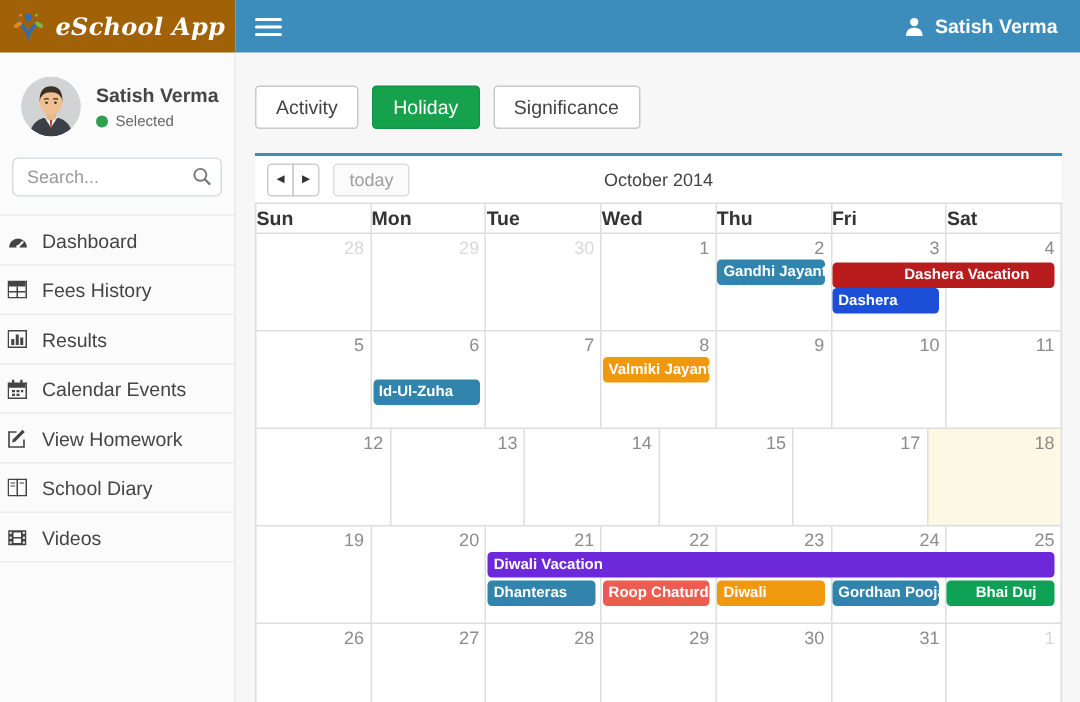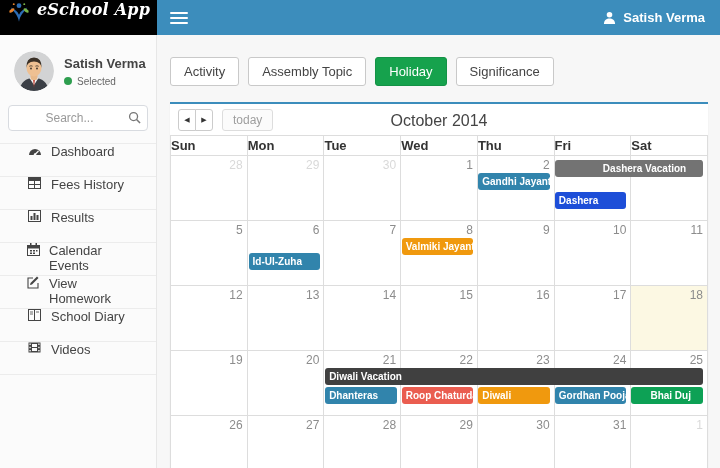--- a/index.html
+++ b/index.html
@@ -1,56 +1,56 @@
 <!DOCTYPE html>
 <html><head>
 <meta charset="utf-8">
 <style>
   * { box-sizing: border-box; margin: 0; padding: 0; }
   html,body { width: 720px; height: 468px; overflow: hidden; }
   body { position: relative; font-family: "Liberation Sans", sans-serif; background: #f7f7f7; }
 
   
   .topbar { position: absolute; top:0; left:0; width:720px; height:35px; display:flex; z-index:5; }
-  .logo { width:157px; height:35px; background:#000000; color:#fff; display:flex; align-items:flex-start; justify-content:center; gap:6px; }
+  .logo { width:157px; height:35px; background:#a16207; color:#fff; display:flex; align-items:center; justify-content:center; gap:6px; }
   .brand { font-family:"DejaVu Serif", serif; font-style:italic; font-weight:bold; font-size:16px; letter-spacing:.2px; }
   .navbar { flex:1; background:#3c8dbc; display:flex; align-items:center; padding:0 15px 0 11px; }
   .hamburger { display:flex; flex-direction:column; gap:3px; cursor:pointer; padding:4px 2px; }
   .hamburger span { display:block; width:18px; height:2px; background:#fff; border-radius:1px; }
   .nav-user { margin-left:auto; display:flex; align-items:center; gap:7px; color:#fff; font-size:13px; font-weight:bold; cursor:pointer; }
 
   
   .sidebar { position:absolute; top:35px; left:0; width:157px; height:433px; background:#fbfbfb; border-right:1px solid #e7e7e7; }
   .profile { display:flex; align-items:center; gap:10px; padding:16px 10px 12px 14px; }
   .avatar { width:40px; height:40px; border-radius:50%; overflow:hidden; flex:0 0 auto; }
   .p-name { font-size:13px; font-weight:bold; color:#444; margin-bottom:5px; }
   .p-status { font-size:10px; color:#666; display:flex; align-items:center; gap:5px; }
   .dot { width:8px; height:8px; border-radius:50%; background:#2e9e4f; display:inline-block; }
   .search-wrap { margin:2px 8px 0 8px; position:relative; }
-  .search-wrap input { width:100%; height:26px; border:1px solid #d8dbe0; border-radius:4px; background:#fff; padding:0 26px 0 9px; font-size:12px; color:#666; font-family:"Liberation Sans",sans-serif; outline:none;text-align:center; }
+  .search-wrap input { width:100%; height:26px; border:1px solid #d8dbe0; border-radius:4px; background:#fff; padding:0 26px 0 9px; font-size:12px; color:#666; font-family:"Liberation Sans",sans-serif; outline:none; }
   .search-wrap input::placeholder { color:#9a9a9a; }
   .search-btn { position:absolute; right:7px; top:6px; cursor:pointer; line-height:0; }
   .menu { margin-top:12px; border-top:1px solid #ececec; }
-  .side-item { height:33px; display:flex; gap:9px; padding:0 27px; border-bottom:1px solid #ececec; font-size:13px; color:#444; cursor:pointer; }
+  .side-item { height:33px; display:flex; align-items:center; gap:9px; padding:0 4px; border-bottom:1px solid #ececec; font-size:13px; color:#444; cursor:pointer; }
   .side-icon { width:15px; display:inline-flex; justify-content:center; line-height:0; }
 
   
   .main { position:absolute; left:157px; top:35px; width:563px; height:433px; padding:22px 12px 0 13px; }
   .tabs { display:flex; gap:9px; }
   .tab { background:#fff; border:1px solid #c9c9c9; border-radius:3px; padding:0 13px; height:29px; line-height:27px; font-size:13px; color:#444; cursor:pointer; font-family:"Liberation Sans",sans-serif; }
   .tab.active { background:#16a24d; border-color:#149246; color:#fff; }
 
   .card { margin-top:16px; background:#fff; border-top:2px solid #3c8dbc; box-shadow:0 1px 1px rgba(0,0,0,.07); }
   .card-header { position:relative; height:31px; display:flex; align-items:center; padding:0 8px; }
   .btn-group { display:flex; z-index:2; }
   .nav-btn { width:18px; height:22px; border:1px solid #ccc; background:#fff; color:#333; font-size:7px; cursor:pointer; padding:0; line-height:20px; }
   .nav-btn.prev { border-radius:3px 0 0 3px; }
   .nav-btn.next { border-radius:0 3px 3px 0; margin-left:-1px; }
   .today-btn { margin-left:9px; height:22px; padding:0 10px; border:1px solid #ddd; background:#fbfbfb; color:#9e9e9e; font-size:12px; border-radius:3px; cursor:default; z-index:2; font-family:"Liberation Sans",sans-serif; }
-  .cal-title { position:absolute; left:0; right:0; top:0; height:31px; line-height:33px; text-align:center; font-size:16px; color:#444; }
+  .cal-title { position:absolute; left:0; right:0; top:0; height:31px; line-height:33px; text-align:center; font-size:12px; color:#444; }
 
   
   .grid { border:1px solid #ddd; border-bottom:none; }
   .dow-row { display:flex; height:20px; border-bottom:1px solid #ddd; }
   .dow-cell { flex:1; text-align:left; font-weight:bold; font-size:13px; color:#333; line-height:19px; border-left:1px solid #ddd; }
   .dow-cell:first-child { border-left:none; }
   .week-row { display:flex; height:65px; position:relative; border-bottom:1px solid #ddd; }
   .day-cell { flex:1; border-left:1px solid #ddd; text-align:right; padding:2px 4px; font-size:12px; color:#8c8c8c; cursor:pointer; }
   .day-cell:first-child { border-left:none; }
   .day-cell.other { color:#d9d9d9; }
@@ -218,21 +218,20 @@
           </svg>
         </span>
         <span>Videos</span>
       </div>
     </div>
 </div>
 
 <div class="main">
   <div class="tabs" id="tabs">
       <button class="tab">Activity</button>
-      <button class="tab">Assembly Topic</button>
       <button class="tab active">Holiday</button>
       <button class="tab">Significance</button>
     </div>
 
   <div class="card">
     <div class="card-header">
       <div class="btn-group">
         <button class="nav-btn prev"><span>◀</span></button>
         <button class="nav-btn next"><span>▶</span></button>
       </div>
@@ -252,52 +251,51 @@
       <div id="weeks">
           <div class="week-row">
             <div class="day-cell other"><span>28</span></div>
             <div class="day-cell other"><span>29</span></div>
             <div class="day-cell other"><span>30</span></div>
             <div class="day-cell"><span>1</span></div>
             <div class="day-cell"><span>2</span></div>
             <div class="day-cell"><span>3</span></div>
             <div class="day-cell"><span>4</span></div>
             <div class="event" style="left: calc(57.1429% + 1px); width: calc(14.2857% - 5px); top: 17px; background: rgb(49, 132, 172);">Gandhi Jayanti</div>
-            <div class="event" style="left: calc(71.4286% + 1px); width: calc(28.5714% - 5px); top: 4px; background: #737373; padding-left: 48px;">Dashera Vacation</div>
+            <div class="event" style="left: calc(71.4286% + 1px); width: calc(28.5714% - 5px); top: 19px; background: #b91c1c; padding-left: 48px;">Dashera Vacation</div>
             <div class="event" style="left: calc(71.4286% + 1px); width: calc(14.2857% - 5px); top: 36px; background: #1d4ed8;">Dashera</div>
           </div>
           <div class="week-row">
             <div class="day-cell"><span>5</span></div>
             <div class="day-cell"><span>6</span></div>
             <div class="day-cell"><span>7</span></div>
             <div class="day-cell"><span>8</span></div>
             <div class="day-cell"><span>9</span></div>
             <div class="day-cell"><span>10</span></div>
             <div class="day-cell"><span>11</span></div>
             <div class="event" style="left: calc(14.2857% + 1px); width: calc(14.2857% - 5px); top: 32px; background: rgb(49, 132, 172);">Id-Ul-Zuha</div>
             <div class="event" style="left: calc(42.8571% + 1px); width: calc(14.2857% - 5px); top: 17px; background: rgb(240, 153, 14);">Valmiki Jayanti</div>
           </div>
           <div class="week-row">
             <div class="day-cell"><span>12</span></div>
             <div class="day-cell"><span>13</span></div>
             <div class="day-cell"><span>14</span></div>
             <div class="day-cell"><span>15</span></div>
-            <div class="day-cell"><span>16</span></div>
             <div class="day-cell"><span>17</span></div>
             <div class="day-cell today"><span>18</span></div>
           </div>
           <div class="week-row">
             <div class="day-cell"><span>19</span></div>
             <div class="day-cell"><span>20</span></div>
             <div class="day-cell"><span>21</span></div>
             <div class="day-cell"><span>22</span></div>
             <div class="day-cell"><span>23</span></div>
             <div class="day-cell"><span>24</span></div>
             <div class="day-cell"><span>25</span></div>
-            <div class="event" style="left: calc(28.5714% + 1px); width: calc(71.4286% - 5px); top: 17px; background: #404040;">Diwali Vacation</div>
+            <div class="event" style="left: calc(28.5714% + 1px); width: calc(71.4286% - 5px); top: 17px; background: #6d28d9;">Diwali Vacation</div>
             <div class="event" style="left: calc(28.5714% + 1px); width: calc(14.2857% - 5px); top: 36px; background: rgb(49, 132, 172);">Dhanteras</div>
             <div class="event" style="left: calc(42.8571% + 1px); width: calc(14.2857% - 5px); top: 36px; background: rgb(234, 93, 80);">Roop Chaturdashi</div>
             <div class="event" style="left: calc(57.1429% + 1px); width: calc(14.2857% - 5px); top: 36px; background: rgb(240, 153, 14);">Diwali</div>
             <div class="event" style="left: calc(71.4286% + 1px); width: calc(14.2857% - 5px); top: 36px; background: rgb(49, 132, 172);">Gordhan Pooja</div>
             <div class="event" style="left: calc(85.7143% + 1px); width: calc(14.2857% - 5px); top: 36px; background: rgb(13, 161, 85); padding-left: 19px;">Bhai Duj</div>
           </div>
           <div class="week-row">
             <div class="day-cell"><span>26</span></div>
             <div class="day-cell"><span>27</span></div>
             <div class="day-cell"><span>28</span></div>

